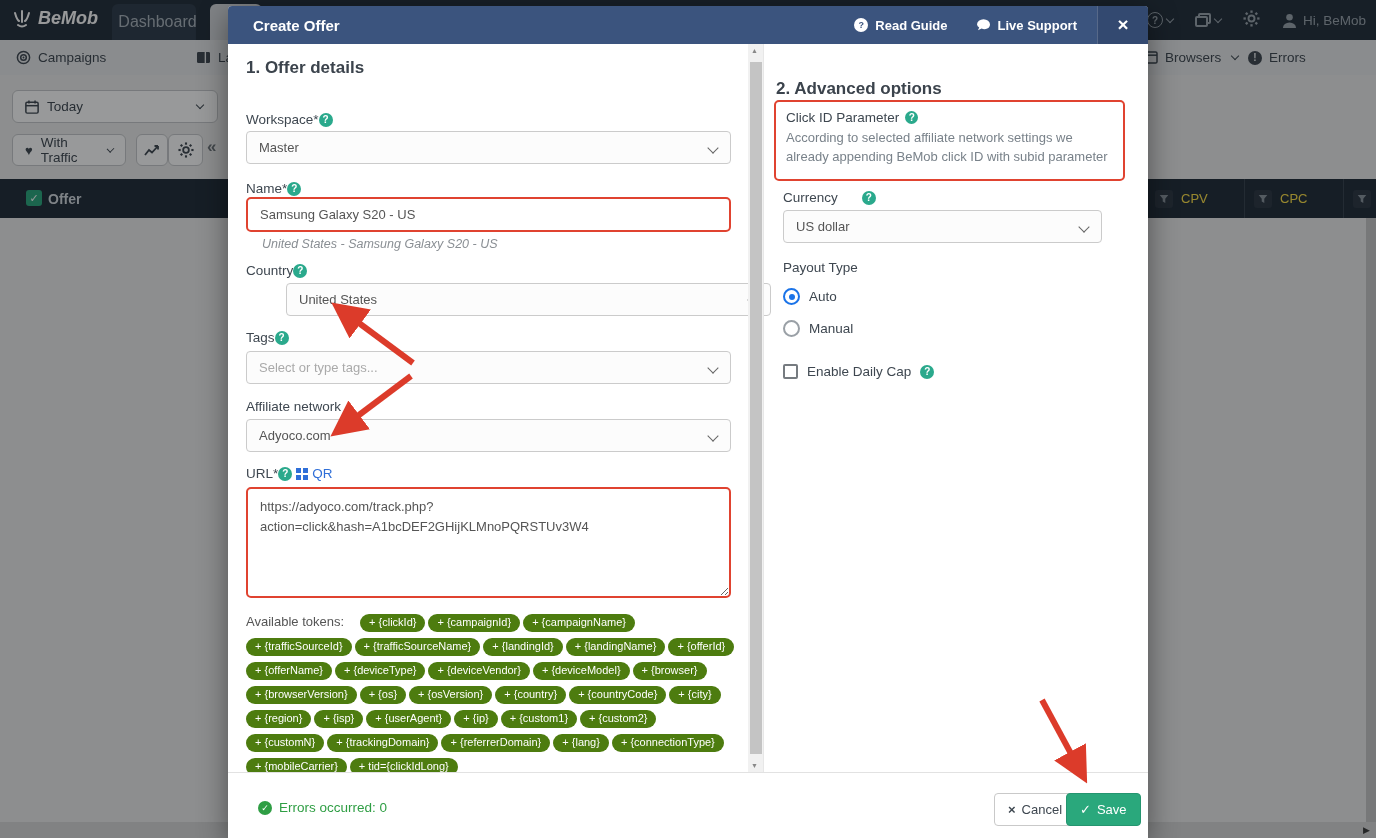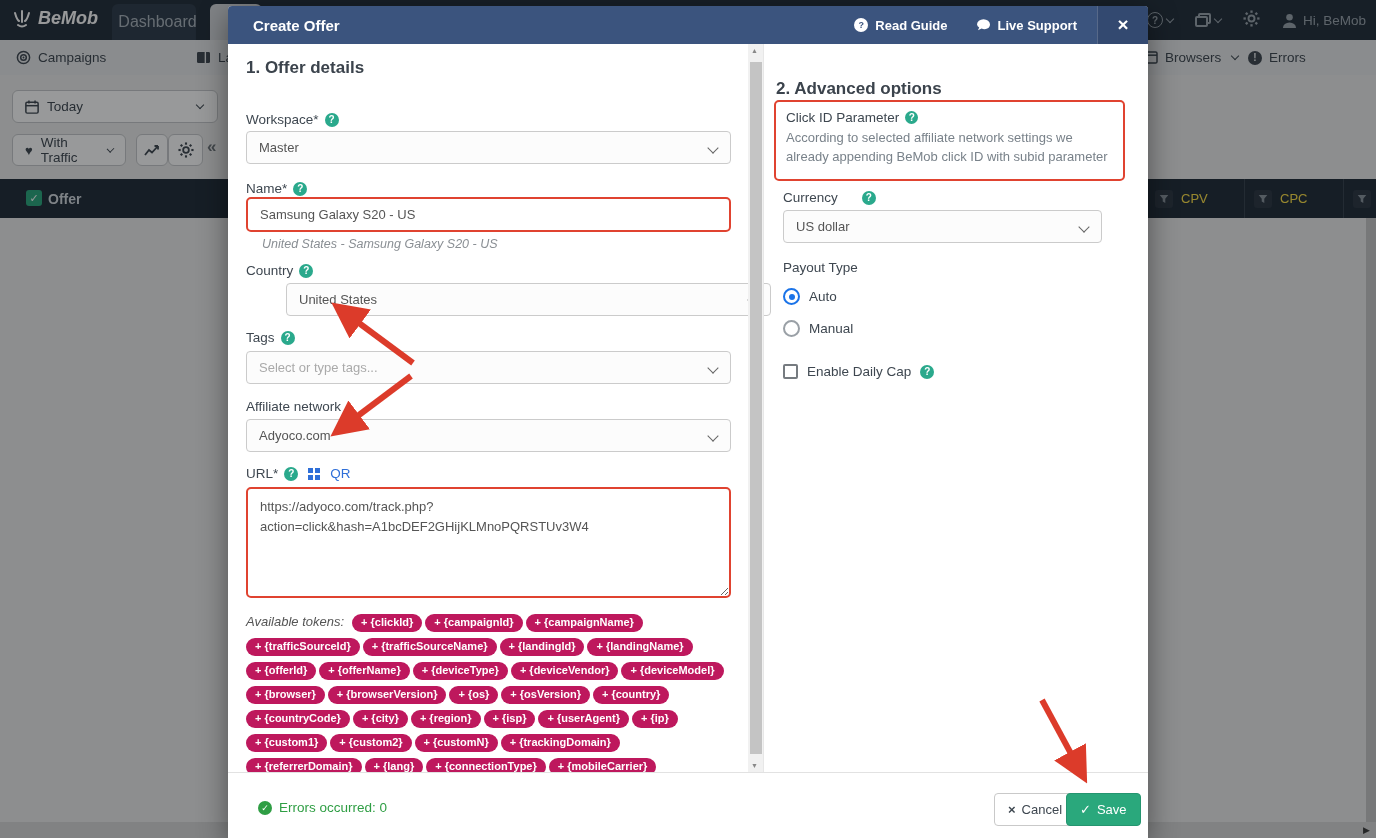--- a/index.html
+++ b/index.html
@@ -41,36 +41,36 @@
   
   #modal { position:absolute; left:228px; top:6px; width:920px; height:832px; background:#fff; border-radius:4px 4px 0 0; box-shadow:0 8px 30px rgba(0,0,0,.45); }
   #modal-header { position:absolute; left:0; top:0; width:920px; height:38px; background:#3b547e; border-radius:4px 4px 0 0; display:flex; align-items:center; color:#fff; }
   #modal-title { margin-left:25px; font-size:15px; font-weight:bold; }
   .hlinks { position:absolute; right:71px; top:0; height:38px; display:flex; align-items:center; gap:28px; font-size:13px; font-weight:bold; }
   .hlink { display:flex; align-items:center; gap:7px; cursor:pointer; }
   .qcircle-w { width:14px; height:14px; border-radius:50%; background:#fff; color:#3b547e; font-size:9px; font-weight:bold; display:inline-flex; align-items:center; justify-content:center; }
   #modal-close { position:absolute; right:0; top:0; width:51px; height:38px; background:#334970; border-left:1px solid rgba(255,255,255,.18); border-radius:0 4px 0 0; display:flex; align-items:center; justify-content:center; font-size:19px; font-weight:bold; color:#fff; cursor:pointer; }
 
   .sectionhead { position:absolute; font-size:17px; font-weight:600; color:#3b434c; }
-  .flabel { position:absolute; display:flex; align-items:center; gap:6px; font-size:13.5px; color:#3e4750; }
+  .flabel { position:absolute; display:flex; align-items:center; font-size:13.5px; color:#3e4750; }
   .qbadge { width:14px; height:14px; border-radius:50%; background:#2aa98c; color:#fff; font-size:10px; font-weight:bold; display:inline-flex; align-items:center; justify-content:center; flex:none; }
   .sel { position:absolute; height:33px; width:485px; background:#fcfcfc; border:1px solid #cbcbcb; border-radius:4px; display:flex; align-items:center; padding:0 30px 0 12px; font-size:13px; color:#555; cursor:pointer; }
   .sel:after { content:''; position:absolute; right:13px; top:12px; width:7px; height:7px; border-right:1.6px solid #666; border-bottom:1.6px solid #666; transform:rotate(45deg); }
   .placeholder { color:#aaa; }
   .redline { border:2px solid #e04330 !important; }
   #name-input { position:absolute; left:18px; top:191px; width:485px; height:35px; border-radius:5px; padding:0 12px; font-size:13px; color:#555; font-family:"Liberation Sans",sans-serif; background:#fff; outline:none; }
   .hint { position:absolute; left:34px; top:231px; font-style:italic; font-size:12.5px; color:#8a8f94; }
   #url-textarea { position:absolute; left:18px; top:481px; width:485px; height:111px; border-radius:5px; padding:8px 12px; font-size:13px; line-height:1.55; color:#555; font-family:"Liberation Sans",sans-serif; resize:both; outline:none; }
   .qr-ico { display:inline-grid; grid-template-columns:5px 5px; grid-template-rows:5px 5px; gap:2px; margin-left:4px; }
   .qr-ico i { background:#2f6fd8; }
   .qr-text { color:#2f6fd8; font-size:13.5px; margin-left:4px; }
 
   #tokens { position:absolute; left:18px; top:606px; width:494px; font-size:13px; color:#555; line-height:19px; }
-  #tokens .tlabel { font-style:italic; margin-right:8px; }
-  .token-pill { display:inline-block; background:#be185d; color:#fff; border-radius:10px; padding:2px 9px 3px; font-size:11px; font-weight:bold; margin:0 3px 4px 0; line-height:13px; cursor:pointer; white-space:nowrap; }
+  #tokens .tlabel { margin-right:16px; }
+  .token-pill { display:inline-block; background:#4d7c0f; color:#fff; border-radius:10px; padding:2px 9px 3px; font-size:11px; font-weight:normal; margin:0 3px 4px 0; line-height:13px; cursor:pointer; white-space:nowrap; }
 
   #modal-scroll { position:absolute; left:520px; top:38px; width:15px; height:728px; background:#f1f1f1; }
   #modal-scroll .thumb { position:absolute; left:1.5px; top:18px; width:12px; height:692px; background:#c4c4c4; }
   #modal-scroll .sarr { position:absolute; left:3px; font-size:7px; color:#888; }
 
   #rightcol { position:absolute; left:535px; top:38px; width:385px; height:728px; border-left:1px solid #e7e7e7; }
   #clickid-box { position:absolute; left:10px; top:56px; width:351px; height:81px; border:2px solid #e04330; border-radius:5px; padding:8px 10px; }
   #clickid-box .btitle { display:flex; align-items:center; gap:6px; font-size:13.5px; color:#3e4750; }
   #clickid-box .btext { margin-top:4px; font-size:13px; color:#79828a; line-height:1.45; width:330px; }
   .rc-label { position:absolute; display:flex; align-items:center; gap:6px; font-size:13.5px; color:#3e4750; }

